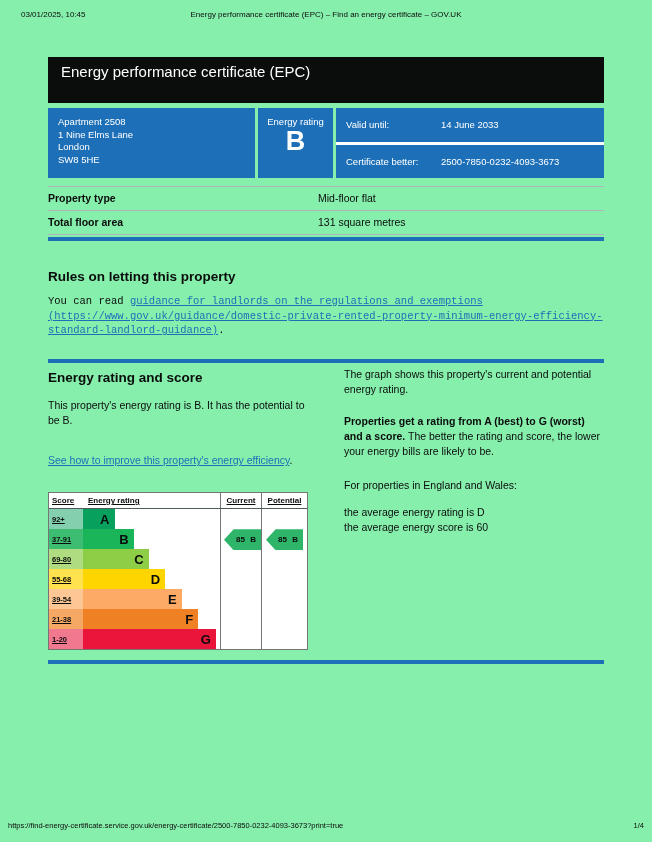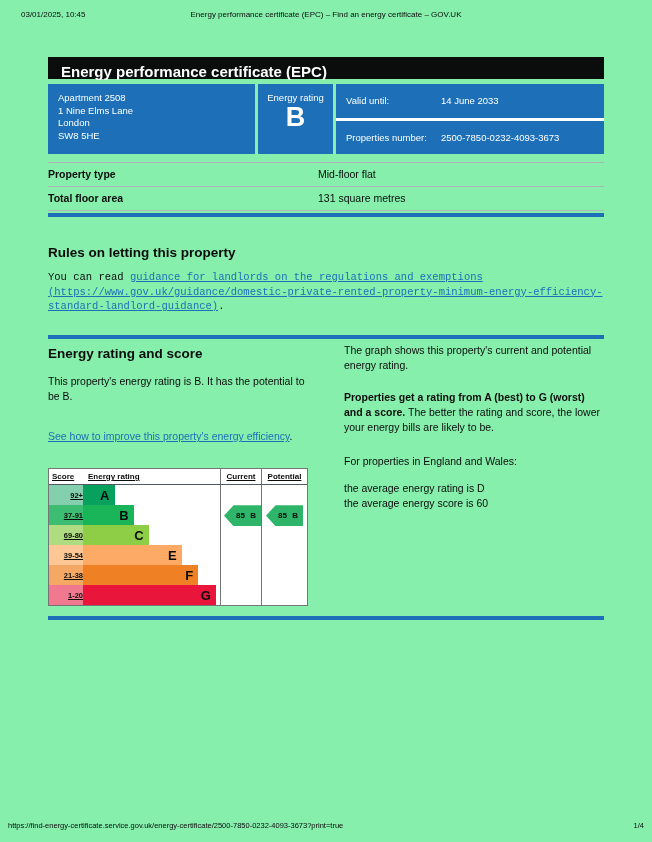--- a/index.html
+++ b/index.html
@@ -8,21 +8,21 @@
   .page { position: relative; width: 652px; height: 842px; background: #86efac; overflow: hidden; }
 
   
   .print-header { position: absolute; top: 10px; left: 0; right: 0; height: 12px; font-size: 8px; }
   .print-header .ph-date { position: absolute; left: 21px; top: 0; }
   .print-header .ph-title { position: absolute; left: 0; right: 0; top: 0; text-align: center; }
   .print-footer { position: absolute; left: 8px; right: 8px; bottom: 12px; display: flex; justify-content: space-between; font-size: 7.5px; }
 
   .main { position: absolute; left: 48px; top: 57px; width: 556px; }
 
-  .banner { height: 22px; background: #0b0c0c; color: #ffffff; font-size: 15px; font-weight: bold; line-height: 30px; padding-left: 13px; }
+  .banner { height: 46px; background: #0b0c0c; color: #ffffff; font-size: 15px; font-weight: normal; line-height: 30px; padding-left: 13px; }
 
   .summary-box { margin-top: 5px; height: 70px; display: flex; gap: 3px; }
   .summary-box .cell { background: #1d70b8; color: #ffffff; }
   .addr-cell { flex: 0 0 207px; font-size: 9.5px; line-height: 1.32; padding: 8px 10px; }
   .rating-cell { flex: 0 0 75px; text-align: center; padding-top: 8px; }
   .rating-cell .rating-label { font-size: 9.5px; }
   .rating-cell .rating-letter { font-size: 27px; font-weight: bold; line-height: 1.1; }
   .kv-col { flex: 1; display: flex; flex-direction: column; gap: 3px; background: #fff; }
   .kv-row { flex: 1; background: #1d70b8; color: #fff; display: flex; align-items: center; font-size: 9.5px; }
   .kv-row .kv-label { width: 95px; margin-left: 10px; }
@@ -51,21 +51,21 @@
   .link-p { margin-top: 26px; font-size: 10.5px; line-height: 1.4; }
 
   
   .chart { position: relative; margin-top: 24px; width: 260px; border: 1px solid #757575; background: #fff; text-decoration: underline; }
   .chart-header { display: flex; height: 16px; font-size: 8px; font-weight: bold; border-bottom: 1px solid #505a5f; }
   .ch-score { width: 34px; padding: 3px 0 0 3px; }
   .ch-rating { flex: 1; padding: 3px 0 0 5px; }
   .ch-cur { width: 41px; border-left: 1px solid #757575; text-align: center; padding-top: 3px; }
   .ch-pot { width: 46px; border-left: 1px solid #757575; text-align: center; padding-top: 3px; }
   .band-row { display: flex; height: 20px; }
-  .score-cell { width: 34px; font-size: 7.5px; font-weight: bold; padding: 6px 0 0 3px; text-align: right; }
+  .score-cell { width: 34px; font-size: 7.5px; font-weight: bold; padding: 6px 0 0 3px; }
   .bar-area { flex: 1; position: relative; }
   .bar { position: absolute; left: 0; top: 0; bottom: 0; display: flex; align-items: center; justify-content: flex-end; padding-right: 5px; font-size: 13px; font-weight: bold; color: #0b0c0c; }
   .cur-strip { width: 41px; border-left: 1px solid #757575; }
   .pot-strip { width: 46px; border-left: 1px solid #757575; }
   .arrow { position: absolute; height: 21px; width: 37px; top: 36px;
            clip-path: polygon(26% 0, 100% 0, 100% 100%, 26% 100%, 0 50%);
            display: flex; align-items: center; justify-content: center; padding-left: 7px;
            font-size: 8px; font-weight: bold; color: #0b0c0c; word-spacing: 3px; }
   .arrow-current { left: 175px; }
   .arrow-potential { left: 217px; }
@@ -95,21 +95,21 @@
       <div class="cell rating-cell">
         <div class="rating-label">Energy rating</div>
         <div class="rating-letter">B</div>
       </div>
       <div class="kv-col">
         <div class="kv-row">
           <span class="kv-label">Valid until:</span>
           <span class="kv-value">14 June 2033</span>
         </div>
         <div class="kv-row">
-          <span class="kv-label">Properties number:</span>
+          <span class="kv-label">Certificate better:</span>
           <span class="kv-value">2500-7850-0232-4093-3673</span>
         </div>
       </div>
     </div>
 
     <div class="prop-table">
       <div class="prop-row">
         <span class="p-label">Property type</span>
         <span class="p-value">Mid-floor flat</span>
       </div>
@@ -155,20 +155,28 @@
             <span class="bar-area">
                 <span class="bar" style="background: rgb(26, 180, 89); width: 37%;">B</span>
               </span>
             <span class="cur-strip"></span>
               <span class="pot-strip"></span>
           </div>
           <div class="band-row">
             <span class="score-cell" style="background: rgb(175, 220, 128);">69-80</span>
             <span class="bar-area">
                 <span class="bar" style="background: rgb(141, 206, 70); width: 48%;">C</span>
+              </span>
+            <span class="cur-strip"></span>
+              <span class="pot-strip"></span>
+          </div>
+          <div class="band-row">
+            <span class="score-cell" style="background: rgb(255, 226, 77);">55-68</span>
+            <span class="bar-area">
+                <span class="bar" style="background: rgb(255, 213, 0); width: 60%;">D</span>
               </span>
             <span class="cur-strip"></span>
               <span class="pot-strip"></span>
           </div>
           <div class="band-row">
             <span class="score-cell" style="background: rgb(252, 199, 149);">39-54</span>
             <span class="bar-area">
                 <span class="bar" style="background: rgb(252, 170, 101); width: 72%;">E</span>
               </span>
             <span class="cur-strip"></span>

